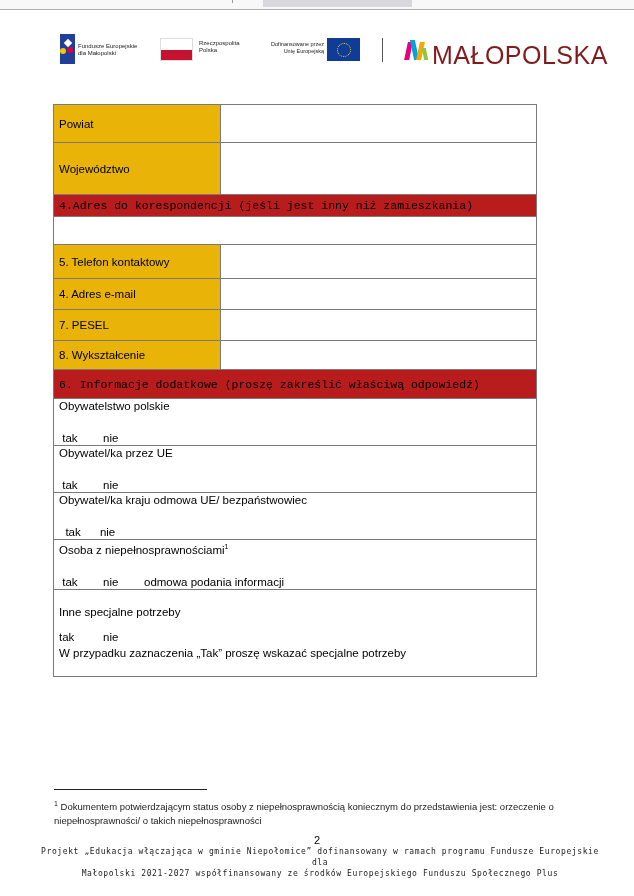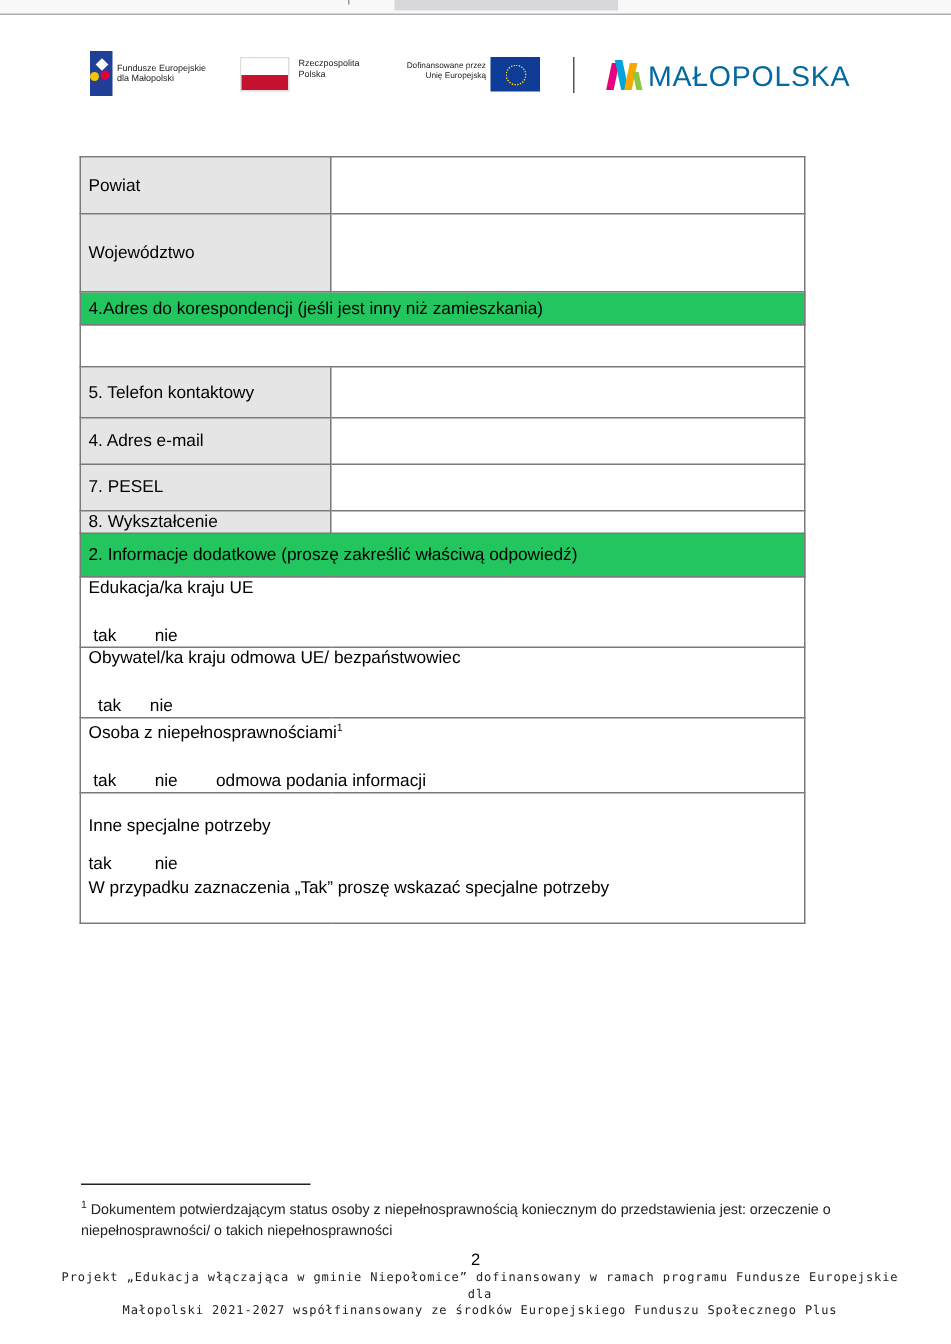--- a/index.html
+++ b/index.html
@@ -22,26 +22,26 @@
   .rp-text { position:absolute; left:199px; top:10px; font-size:6px; line-height:7px; color:#1b1b1b; }
   .ue-text { position:absolute; left:258px; top:11px; font-size:5.5px; line-height:7px; color:#1b1b1b; text-align:right; width:66px; }
   .eu-flag { position:absolute; left:327px; top:8px; width:33px; height:23px; background:#0f3c97; }
   .eu-flag .ring { position:absolute; left:10px; top:5px; width:12px; height:12px; border:1px dotted #ffd500; border-radius:50%; }
   .divider { position:absolute; left:382px; top:8px; width:1px; height:24px; background:#555; }
   .mlogo { position:absolute; left:406px; top:10px; width:22px; height:20px; }
   .m1 { position:absolute; left:0; bottom:0; width:5px; height:18px; background:#e5007d; transform:skewX(-12deg);}
   .m2 { position:absolute; left:6px; bottom:0; width:5px; height:20px; background:#00a3da; transform:skewX(12deg);}
   .m3 { position:absolute; left:12px; bottom:0; width:5px; height:18px; background:#f5a800; transform:skewX(-12deg);}
   .m4 { position:absolute; left:17px; bottom:0; width:4px; height:12px; background:#8dc63f; transform:skewX(12deg);}
-  .mtext { position:absolute; left:432px; top:11px; font-size:19px; color:#0369a1; letter-spacing:0.5px; }
+  .mtext { position:absolute; left:432px; top:11px; font-size:25px; color:#7f1d1d; letter-spacing:0.5px; }
 
   table.form { position:absolute; left:53px; top:104px; width:484px; border-collapse:collapse; font-size:11.5px; }
   table.form td { border:1px solid #7a7a7a; padding:0 5px; vertical-align:middle; }
-  td.lbl { background:#e5e5e5; width:156px; }
-  td.hdr { background:#22c55e; }
+  td.lbl { background:#eab308; width:156px; }
+  td.hdr { background:#b91c1c;font-family:Liberation Mono, monospace; }
   td.q { vertical-align:top; padding-top:2px; padding-bottom:2px; line-height:14px; }
   .opts { margin-top:18px; white-space:pre; }
   sup { font-size:7px; }
 
   .fn-line { position:absolute; left:54px; top:789px; width:153px; height:1px; background:#222; }
   .footnote { position:absolute; left:54px; top:797px; width:530px; font-size:9.5px; line-height:14px; color:#222; }
   .pagenum { position:absolute; left:0; top:834px; width:634px; text-align:center; font-size:11px; }
   .footer { position:absolute; left:40px; top:846px; width:560px; text-align:center; font-size:8px; line-height:11px; letter-spacing:0.6px; color:#222; font-family:"DejaVu Sans Mono", monospace; }
 </style>
 </head>
@@ -108,31 +108,37 @@
     <td></td>
   </tr>
   <tr style="height:31px">
     <td class="lbl">4. Adres e-mail</td>
     <td></td>
   </tr>
   <tr style="height:31px">
     <td class="lbl">7. PESEL</td>
     <td></td>
   </tr>
-  <tr style="height:15px">
+  <tr style="height:29px">
     <td class="lbl">8. Wykształcenie</td>
     <td></td>
   </tr>
   <tr style="height:29px">
-    <td class="hdr" colspan="2">2. Informacje dodatkowe (proszę zakreślić właściwą odpowiedź)</td>
+    <td class="hdr" colspan="2">6. Informacje dodatkowe (proszę zakreślić właściwą odpowiedź)</td>
   </tr>
 
   <tr>
+    <td class="q" colspan="2" style="height:44px">
+      <div>Obywatelstwo polskie</div>
+      <div class="opts"> tak        nie</div>
+    </td>
+  </tr>
+  <tr>
     <td class="q" colspan="2" style="height:43px">
-      <div>Edukacja/ka kraju UE</div>
+      <div>Obywatel/ka przez UE</div>
       <div class="opts"> tak        nie</div>
     </td>
   </tr>
   <tr>
     <td class="q" colspan="2" style="height:43px">
       <div>Obywatel/ka kraju odmowa UE/ bezpaństwowiec</div>
       <div class="opts">  tak      nie</div>
     </td>
   </tr>
   <tr>

